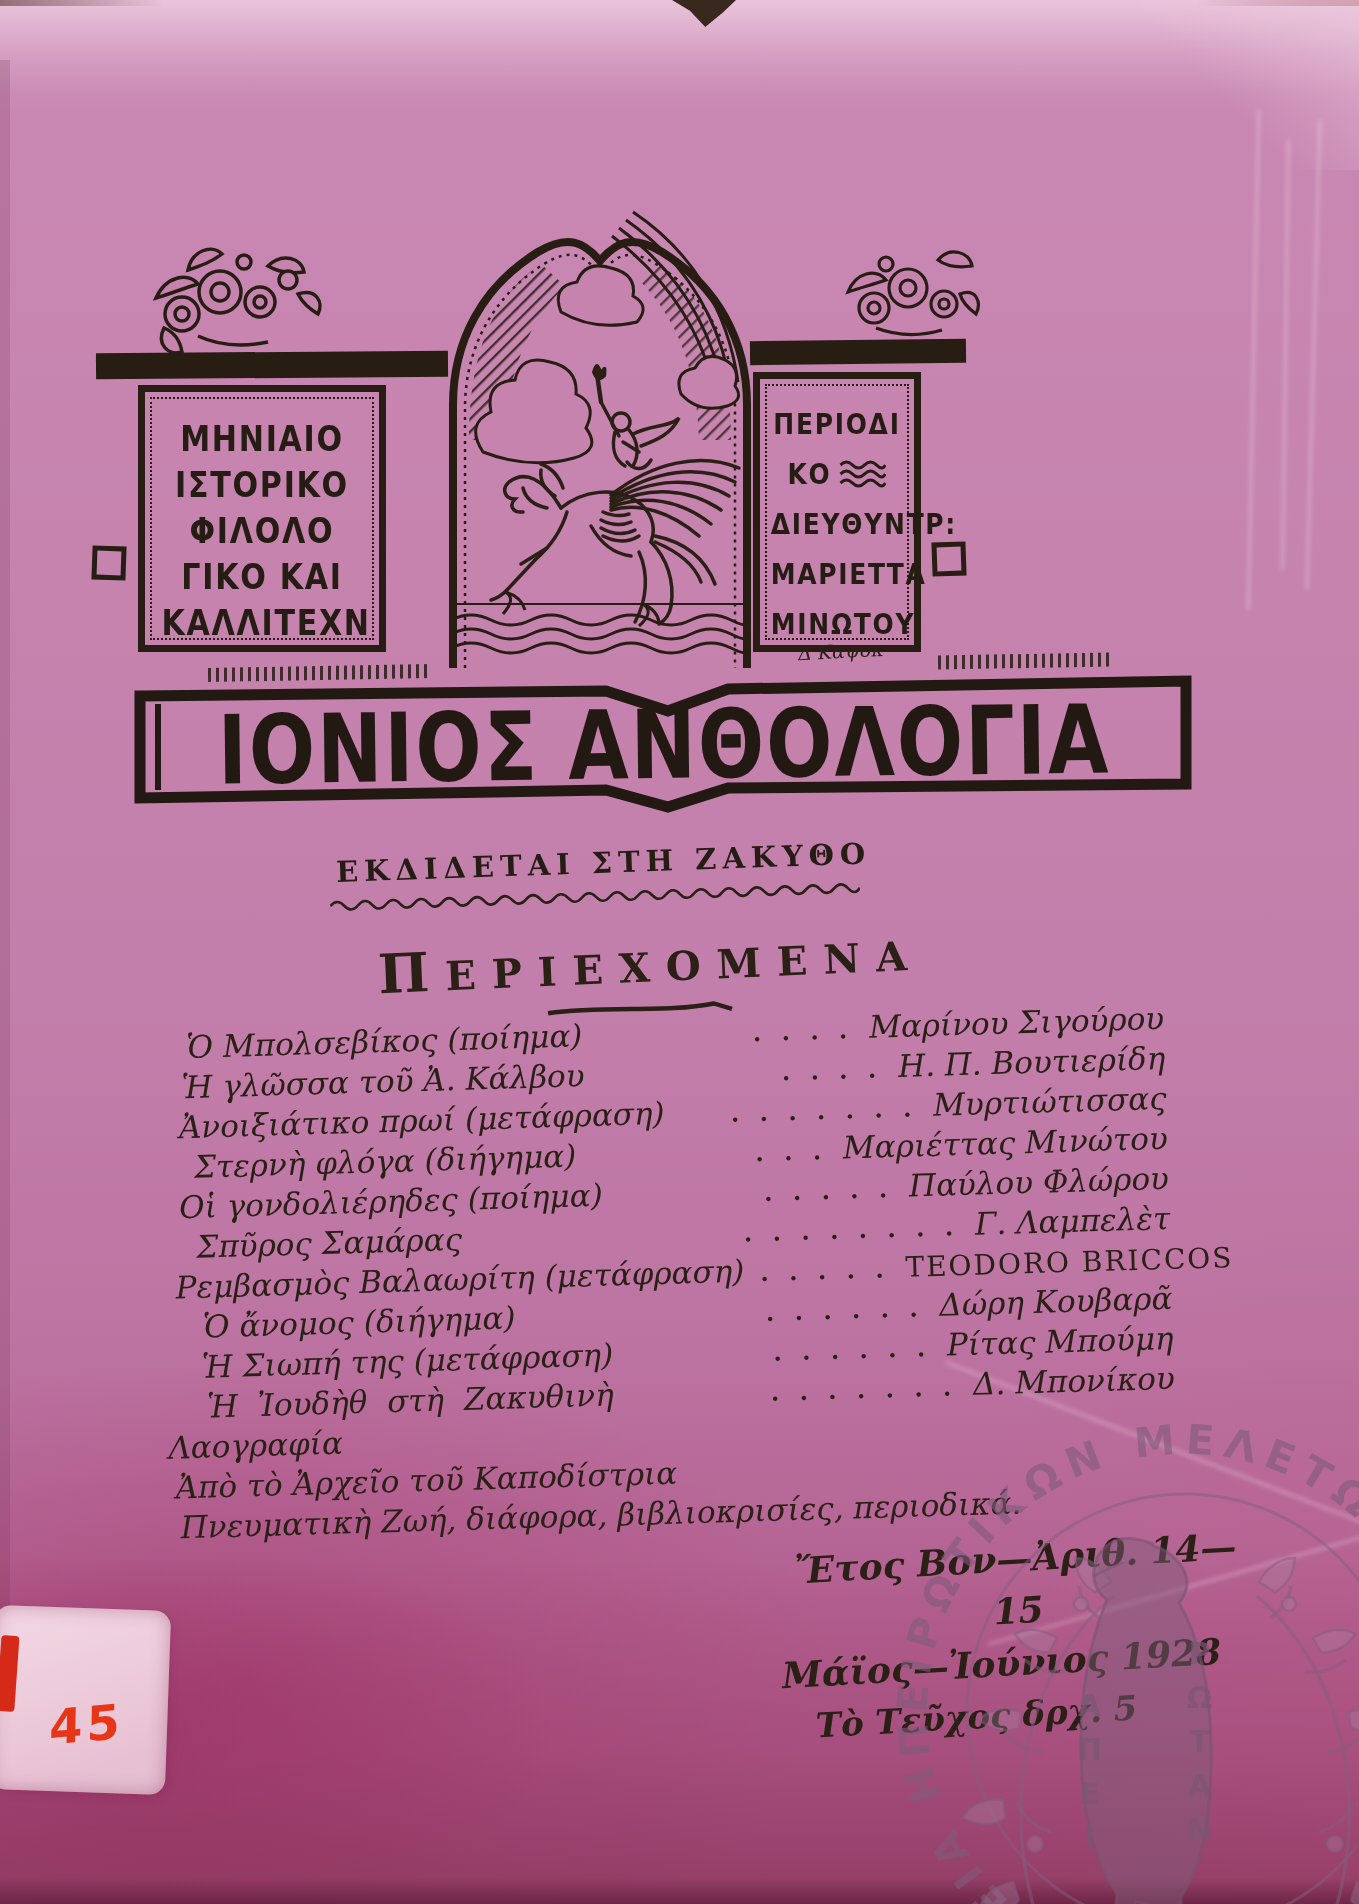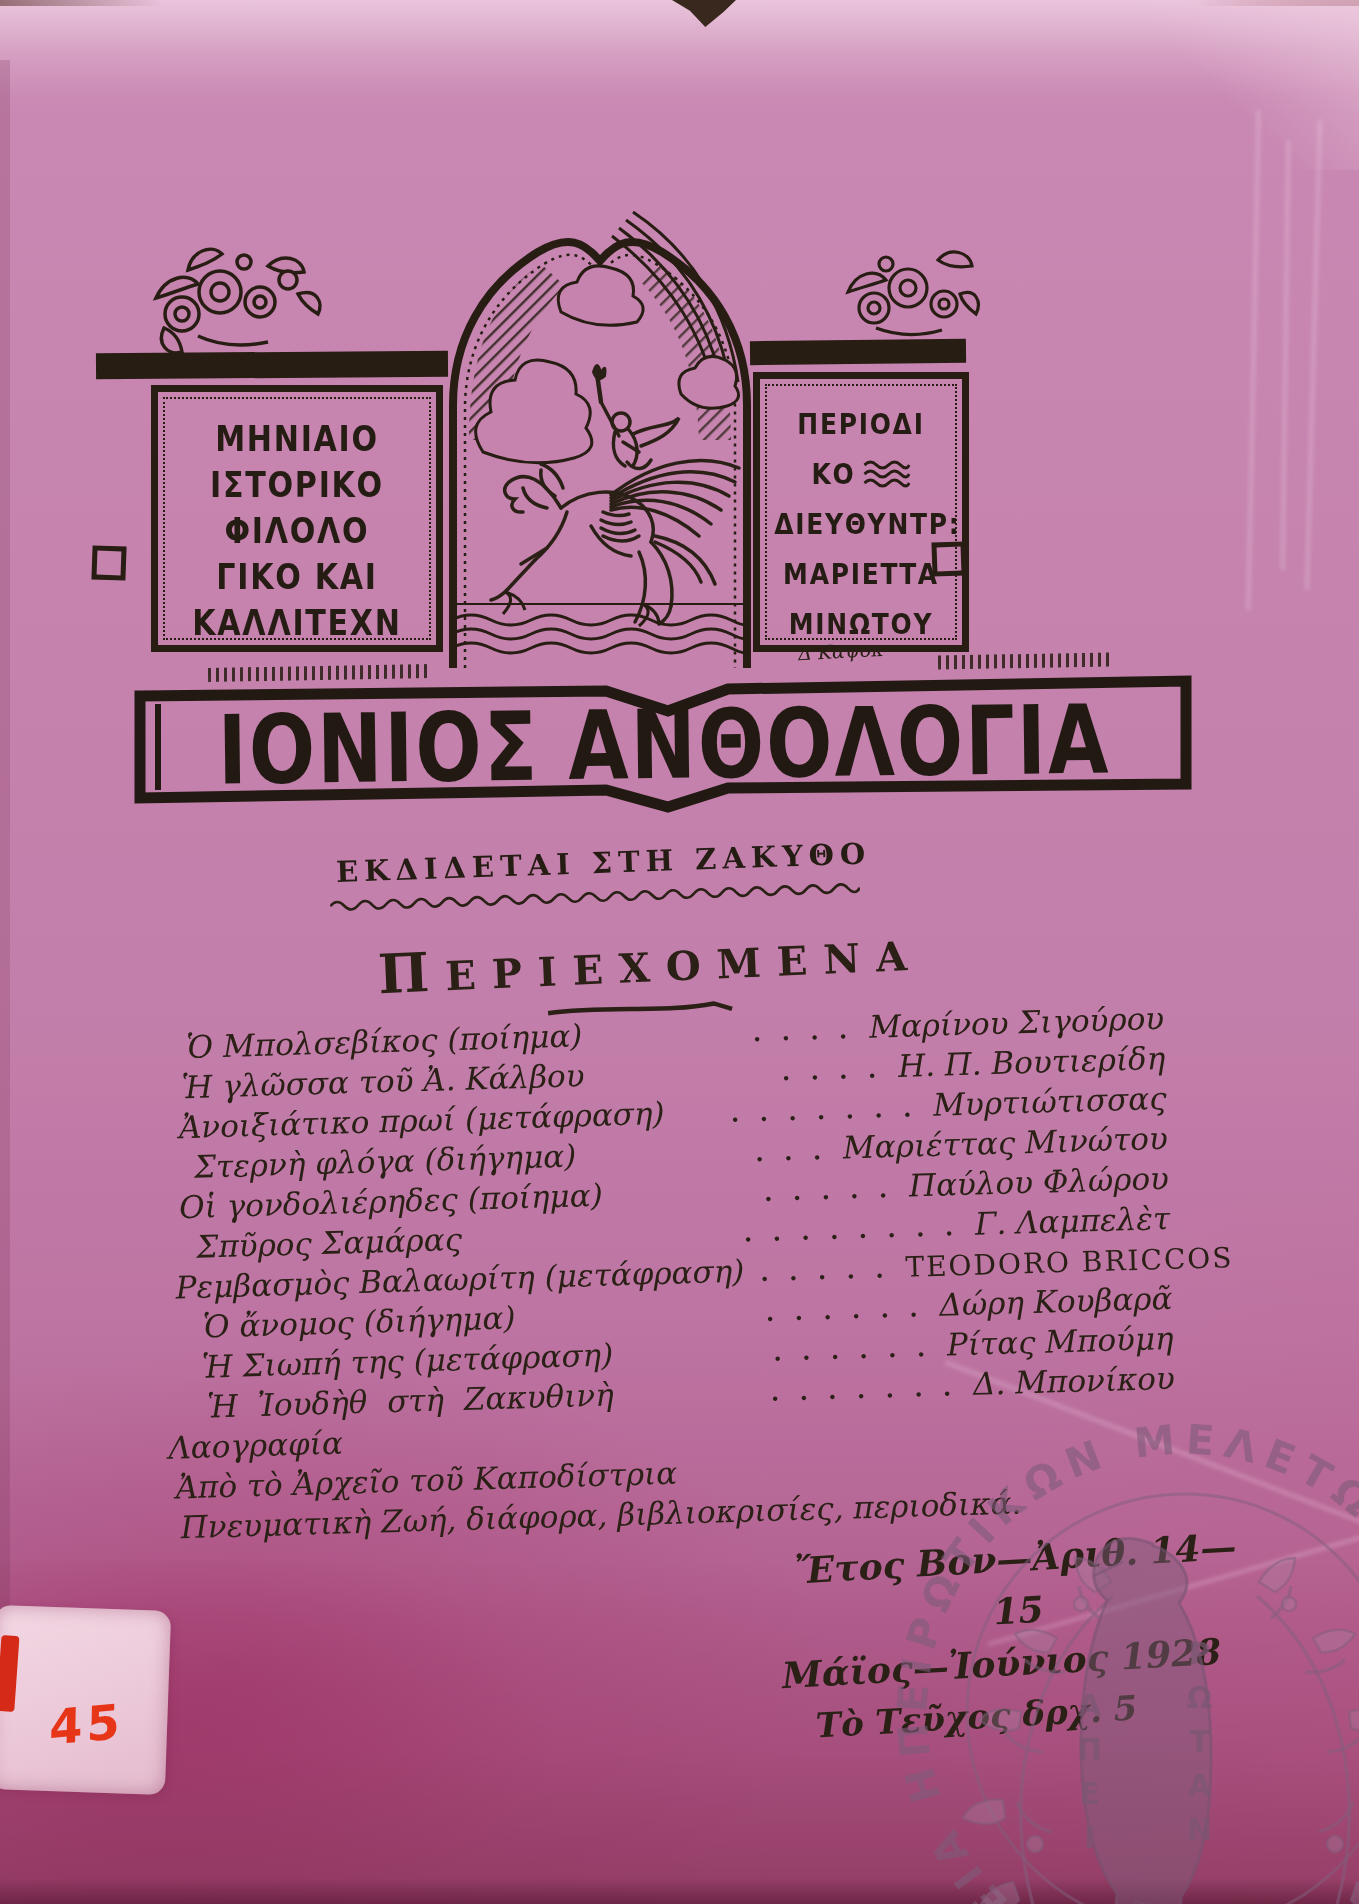--- a/index.html
+++ b/index.html
@@ -35,22 +35,22 @@
     background:linear-gradient(180deg, transparent, rgba(80,20,45,.55));}
   .left-edge{left:0;top:60px;width:10px;height:1600px;background:rgba(120,50,80,.22);}
   .shelf{background:#271d13;}
   .shelf-left{left:96px;top:352px;width:352px;height:26px;transform:rotate(-.4deg);}
   .shelf-right{left:750px;top:340px;width:216px;height:24px;transform:rotate(-.6deg);}
   .finial{width:24px;height:24px;border:5px solid #271d13;background:transparent;}
   .fin-l{left:92px;top:546px;transform:rotate(2deg);}
   .fin-r{left:932px;top:542px;transform:rotate(-2deg);}
   .panel{border:7px solid #271d13; box-sizing:border-box;}
   .panel:before{content:""; position:absolute; inset:5px; border:2px dotted #271d13; pointer-events:none;}
-  .panel-left{left:151px;top:385px;width:292px;height:267px;}
-  .panel-right{left:753px;top:372px;width:216px;height:280px;}
+  .panel-left{left:138px;top:385px;width:248px;height:267px;}
+  .panel-right{left:753px;top:372px;width:168px;height:280px;}
   .panel-text{position:absolute; left:0; top:0; width:100%; transform:scaleX(.86); transform-origin:center;
     font-weight:bold; text-align:center; letter-spacing:2px;}
   .panel-left .panel-text{top:24px; font-size:35px; line-height:46px;}
   .panel-right .panel-text{top:20px; font-size:29px; line-height:50px;}
   .koline{display:flex; align-items:center; justify-content:center; gap:8px;}
   .wavy3{width:56px;height:30px;}
   .flowers{pointer-events:none;}
   .hatchstrip{height:14px;
     background:repeating-linear-gradient(90deg,#271d13 0 3px, transparent 3px 8px); opacity:.85;}
   .hs-l{left:208px;top:666px;width:222px;transform:rotate(-1deg);}

